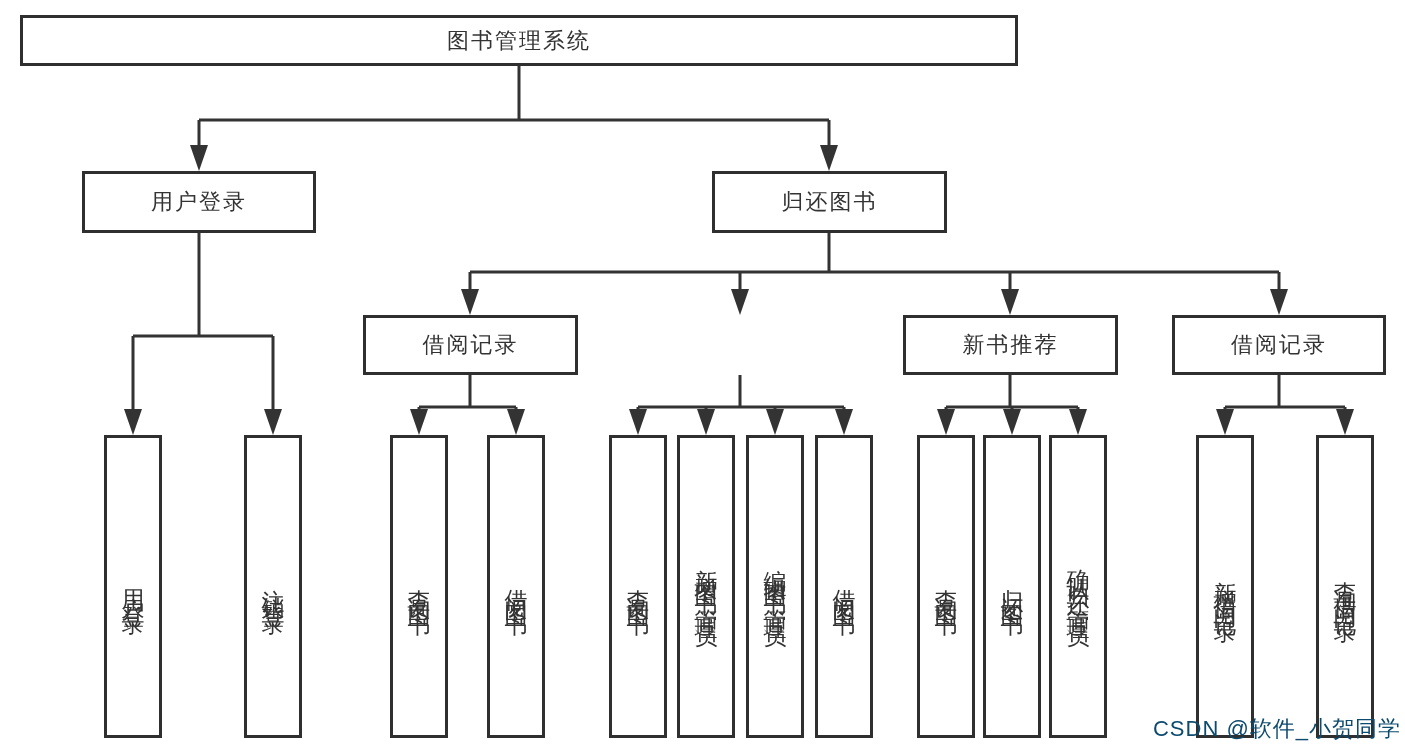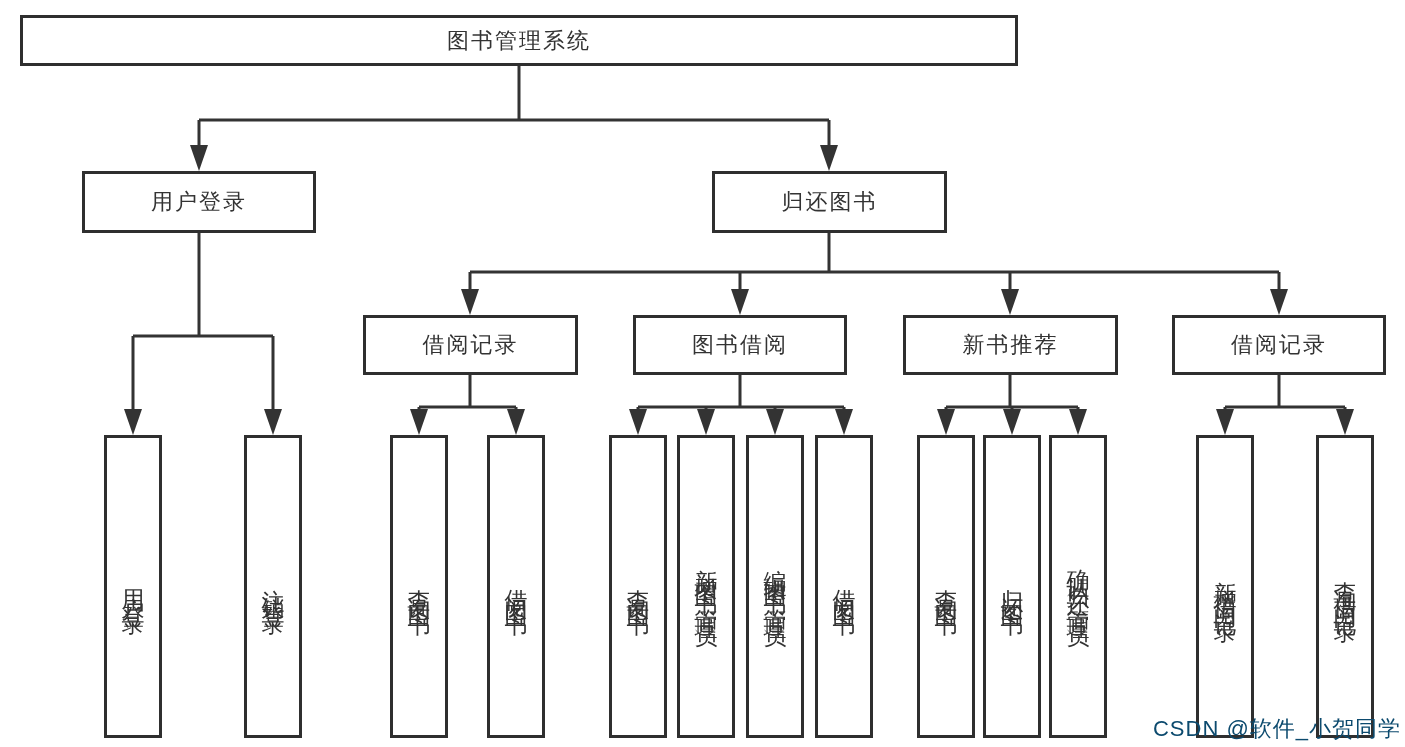--- a/index.html
+++ b/index.html
@@ -106,23 +106,20 @@
   <div class="box" id="n-l2-0">
     <span class="h-label">用户登录</span>
   </div>
   <div class="box" id="n-l2-1">
     <span class="h-label">归还图书</span>
   </div>
 
   <div class="box" id="n-l3-0">
     <span class="h-label">借阅记录</span>
   </div>
-  <div class="box" id="n-l3-1">
-    <span class="h-label">图书借阅</span>
-  </div>
   <div class="box" id="n-l3-2">
     <span class="h-label">新书推荐</span>
   </div>
   <div class="box" id="n-l3-3">
     <span class="h-label">借阅记录</span>
   </div>
 
   <div class="box leaf" id="lf-0">
     <span class="v-label">用户登录</span>
   </div>

